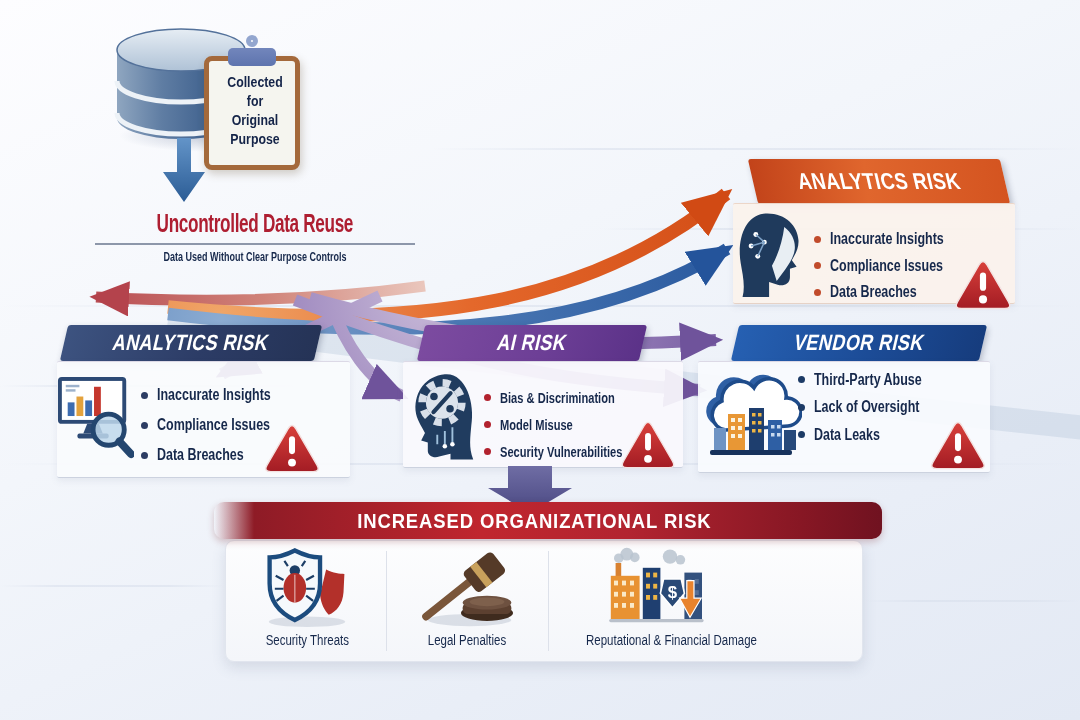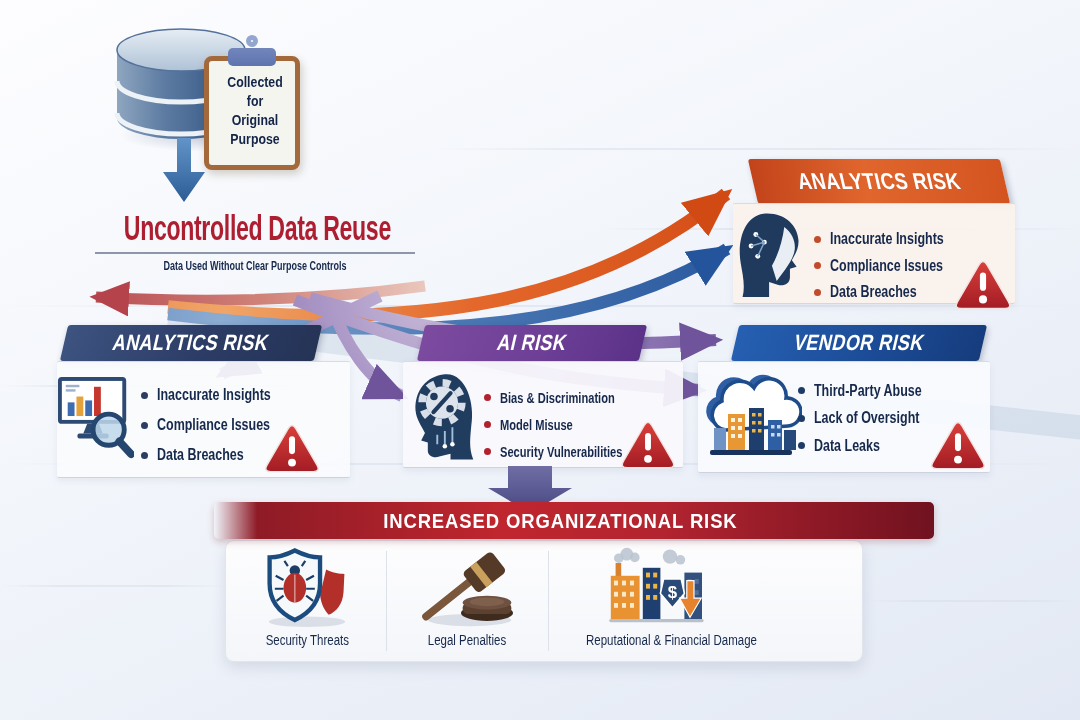--- a/index.html
+++ b/index.html
@@ -24,21 +24,21 @@
     width:48px;height:18px;border-radius:5px;
     background:linear-gradient(#7habc,#5e74ae);background:linear-gradient(#7286bc,#5e74ae);}
   .clip-ring{position:absolute;left:50%;top:-26px;transform:translateX(-50%);
     width:12px;height:12px;border:5px solid #93a6cf;border-radius:50%;background:transparent;}
   .clip-text{padding-top:12px;text-align:center;font-weight:bold;font-size:14.5px;
     line-height:1.32;color:#142448;padding-left:6px;}
   .clip-text div{transform:scaleX(.85);}
 
   
   .headline{left:55px;top:210px;width:400px;text-align:center;z-index:3;}
-  .headline h1{margin:0;font-size:35px;font-weight:bold;color:#ae1e31;line-height:1;white-space:nowrap;}
+  .headline h1{margin:0;font-size:26px;font-weight:bold;color:#ae1e31;line-height:1;white-space:nowrap;}
   .headline h1 span{display:inline-block;transform:scaleX(.66);transform-origin:center;letter-spacing:-.5px;}
   .headline .divider{margin:7px auto 0;width:320px;height:2px;background:#8d97aa;}
   .headline .subtitle{margin-top:5px;font-size:12px;font-weight:bold;color:#16284b;white-space:nowrap;}
   .headline .subtitle span{display:inline-block;transform:scaleX(.75);transform-origin:center;}
 
   
   #arrows{left:0;top:0;z-index:1;}
 
   
   .banner{position:absolute;z-index:2;border-radius:3px;display:flex;align-items:center;justify-content:center;
@@ -86,27 +86,27 @@
   ul.ai li{height:27px;font-size:15px;}
   ul.ai li span{transform:scaleX(.74);}
   .warn.ai{left:620px;top:420px;}
 
   
   .banner.vendor{left:735px;top:325px;width:248px;height:36px;transform:skewX(-13deg);
     background:linear-gradient(97deg,#2660b2,#1c4c97 55%,#163c7d);}
   .banner.vendor .blabel{font-size:22px;}
   .panel.vendor{left:698px;top:361px;width:292px;height:112px;background:rgba(249,251,254,.93);}
   .icon.vendor{left:700px;top:364px;}
-  ul.vendor{left:785px;top:364px;--dot:#1d3b66;}
+  ul.vendor{left:785px;top:353px;--dot:#1d3b66;}
   ul.vendor li{height:27.5px;}
   .warn.vendor{left:929px;top:420px;}
 
   
   .purple-down{left:474px;top:466px;z-index:2;}
-  .red-banner{left:214px;top:502px;width:720px;height:37px;z-index:3;border-radius:5px;
+  .red-banner{left:214px;top:502px;width:668px;height:37px;z-index:3;border-radius:10px;
     background:linear-gradient(90deg,rgba(150,25,35,0) 0%,#8e1b26 6%,#c0262e 40%,#b22430 62%,#871724 88%,#701220 100%);
     display:flex;align-items:center;justify-content:center;
     box-shadow:0 3px 7px rgba(120,30,40,.25);}
   .red-banner span{color:#fff;font-weight:bold;font-size:21px;letter-spacing:1px;white-space:nowrap;
     display:inline-block;transform:scaleX(.88);margin-right:28px;}
   .outcome-panel{left:225px;top:540px;width:638px;height:122px;z-index:2;
     background:linear-gradient(#fdfdfe,#f4f6fa);border:1px solid #e1e5ee;border-radius:9px;
     box-shadow:0 6px 14px rgba(90,100,130,.16);}
   .out-divider{position:absolute;top:10px;width:1px;height:100px;background:#dde1ea;}
   .out-item{position:absolute;top:4px;height:112px;text-align:center;}

